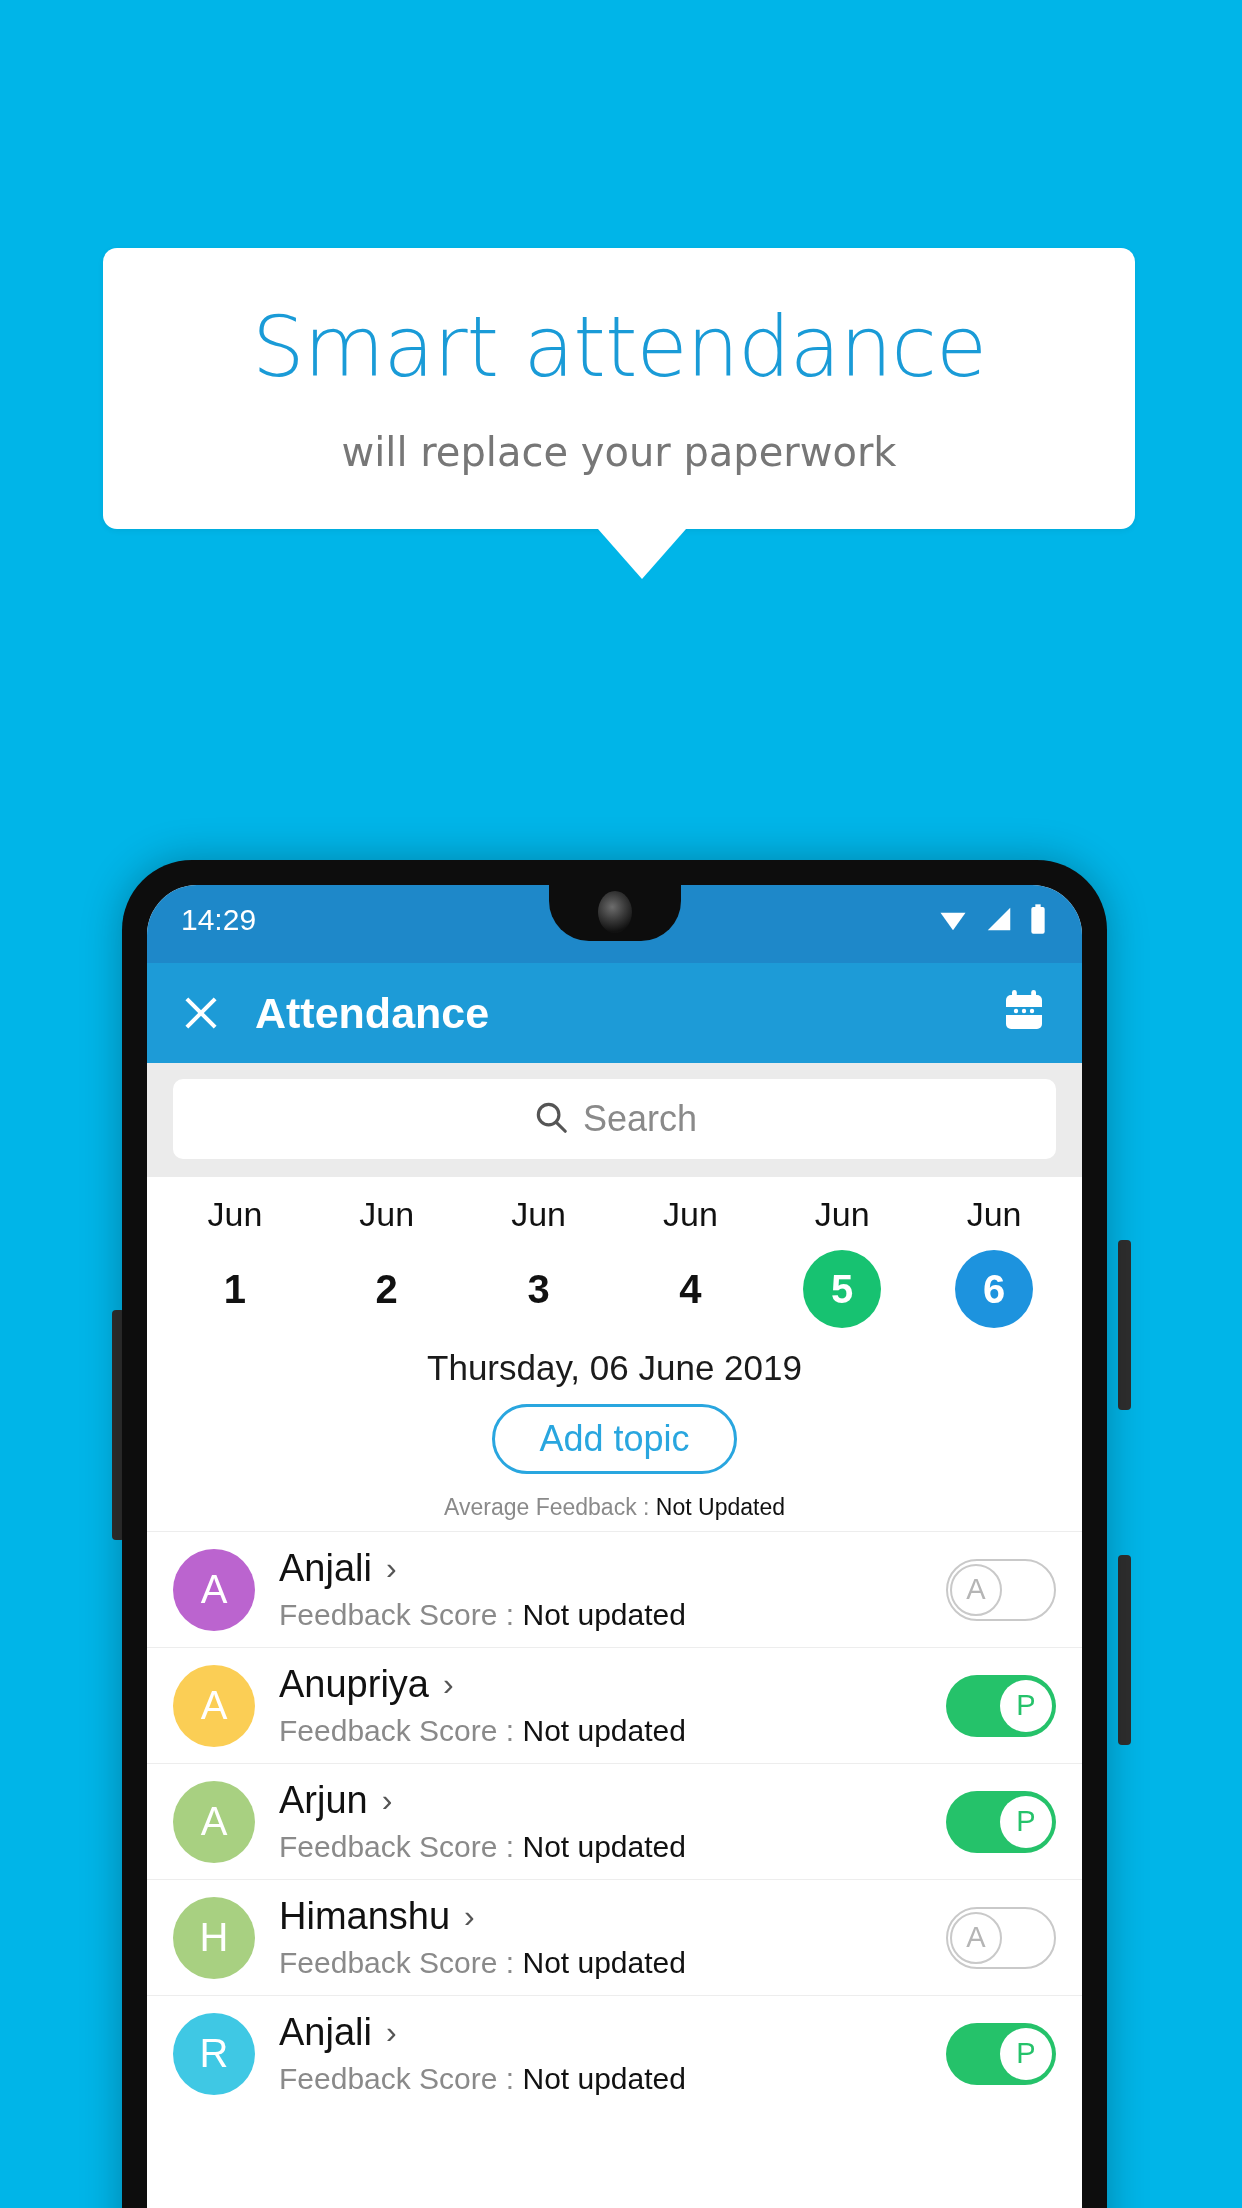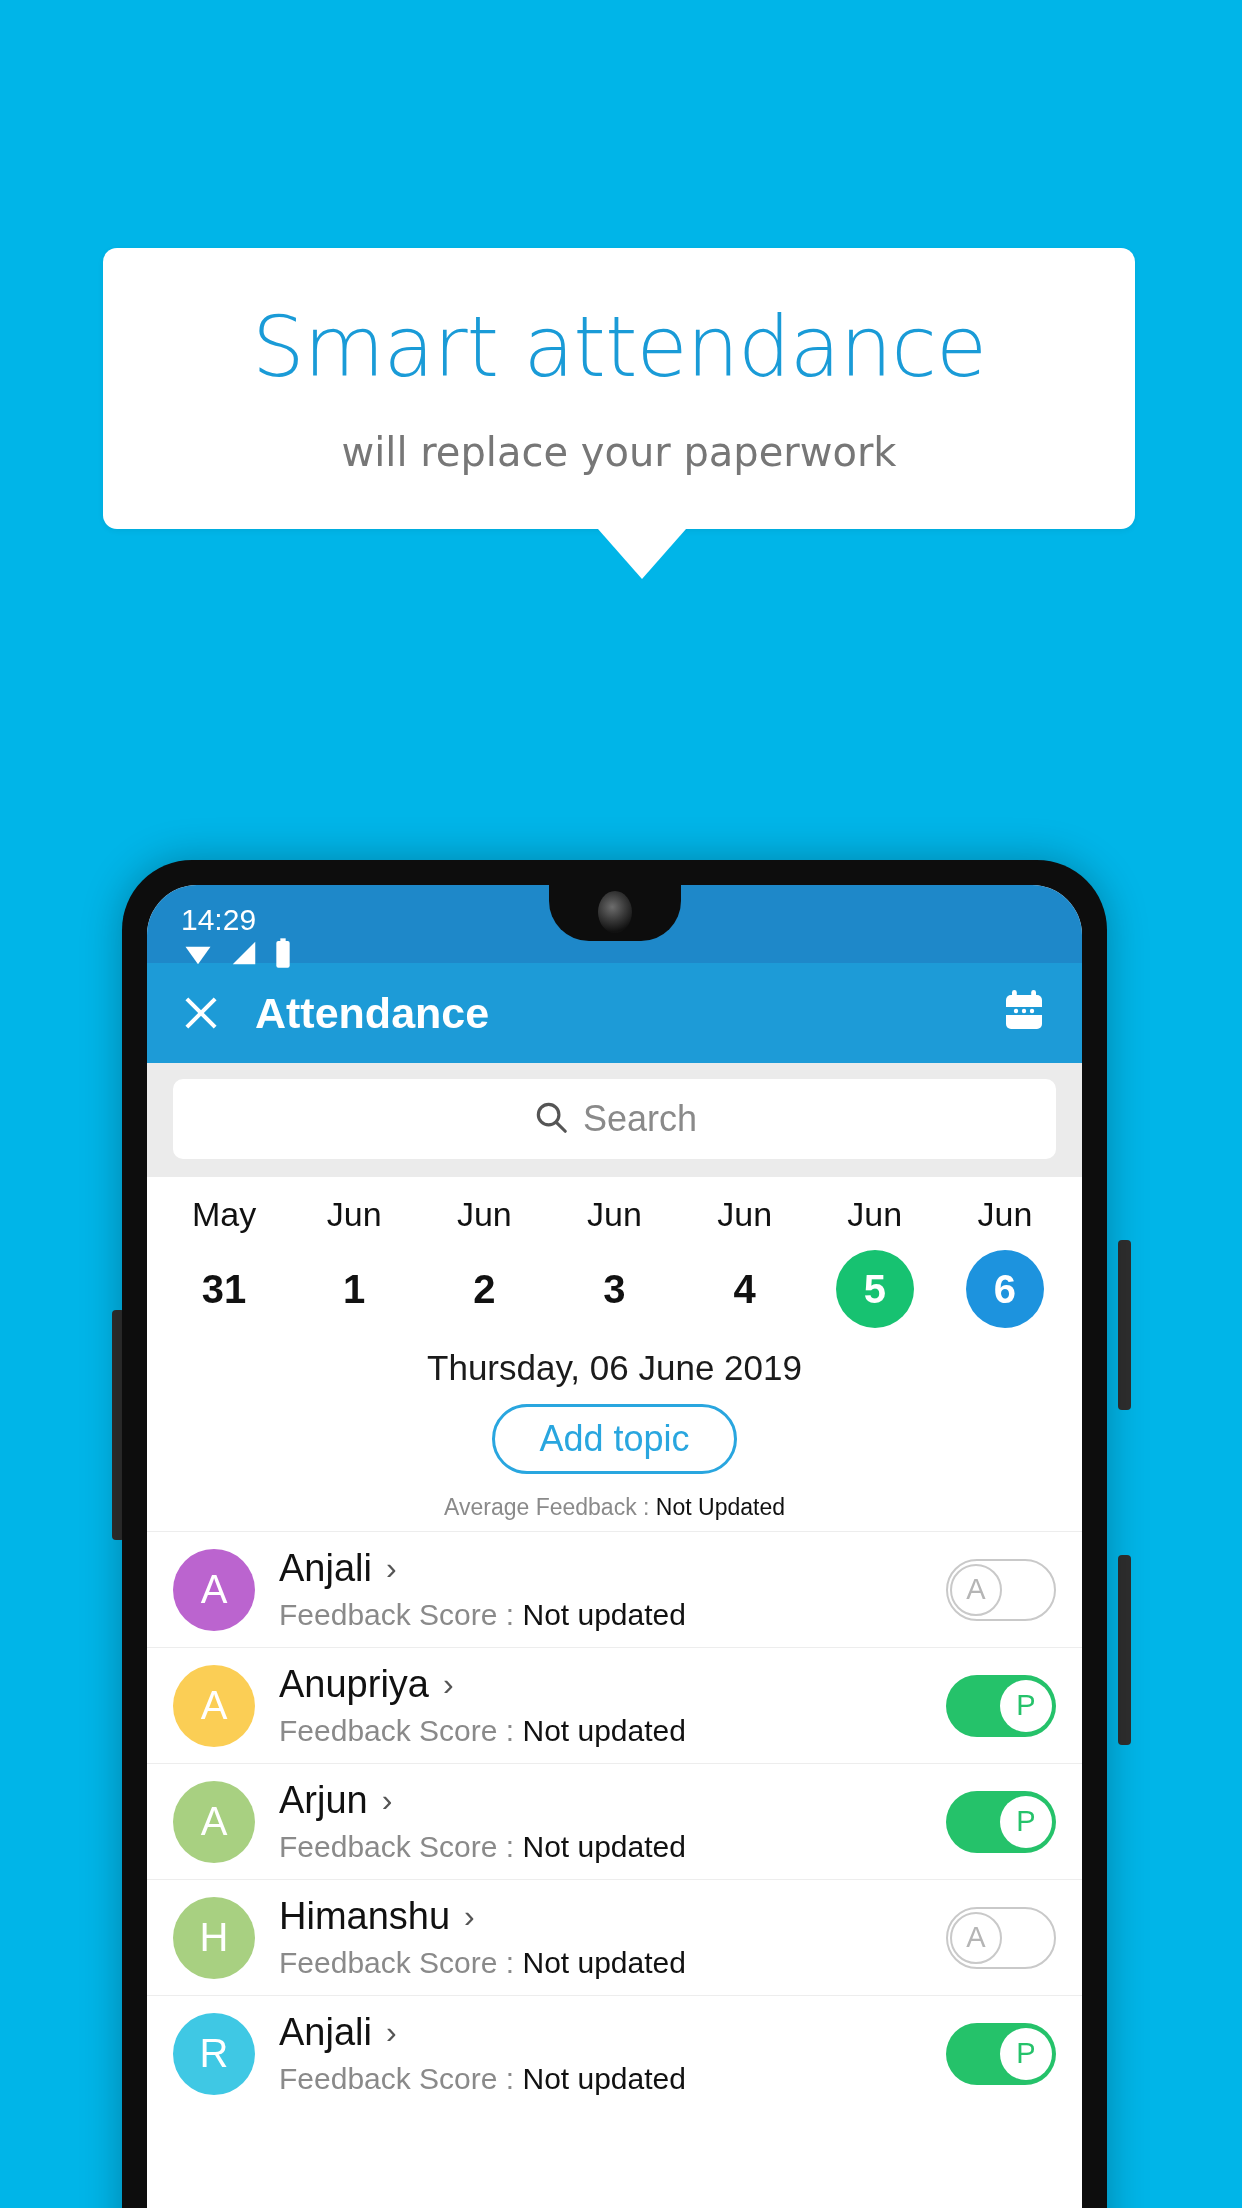--- a/index.html
+++ b/index.html
@@ -57,21 +57,20 @@
   }
   .btn-left { left:112px; top:1310px; height:230px; }
   .btn-right-1{ left:1118px; top:1240px; height:170px; }
   .btn-right-2{ left:1118px; top:1555px; height:190px; }
 
   
   .statusbar{
     position:relative; height:78px; background:#1E88C9;
     display:flex; align-items:flex-start; justify-content:space-between;
     padding:18px 34px 0;
-    flex-direction:column;
   }
   .status-time{ color:#fff; font-size:30px; font-weight:500; }
   .status-icons{ display:flex; gap:14px; align-items:center; }
   .notch{
     position:absolute; left:50%; transform:translateX(-50%); top:0;
     width:132px; height:56px; background:#0d0d0d;
     border-radius:0 0 40px 40px;
   }
   .cam{
     position:absolute; left:50%; transform:translateX(-50%); top:6px;
@@ -218,24 +217,20 @@
             <circle cx="10.5" cy="10.5" r="6.5"></circle>
               <line x1="15.5" y1="15.5" x2="21" y2="21" stroke-linecap="round"></line>
           </svg>
         </span>
         <span class="search-ph">Search</span>
       </div>
     </div>
 
     <div class="datestrip" id="date-strip">
         <div class="daycell">
-          <div class="day-mon">May</div>
-          <div class="day-num">31</div>
-        </div>
-        <div class="daycell">
           <div class="day-mon">Jun</div>
           <div class="day-num">1</div>
         </div>
         <div class="daycell">
           <div class="day-mon">Jun</div>
           <div class="day-num">2</div>
         </div>
         <div class="daycell">
           <div class="day-mon">Jun</div>
           <div class="day-num">3</div>

